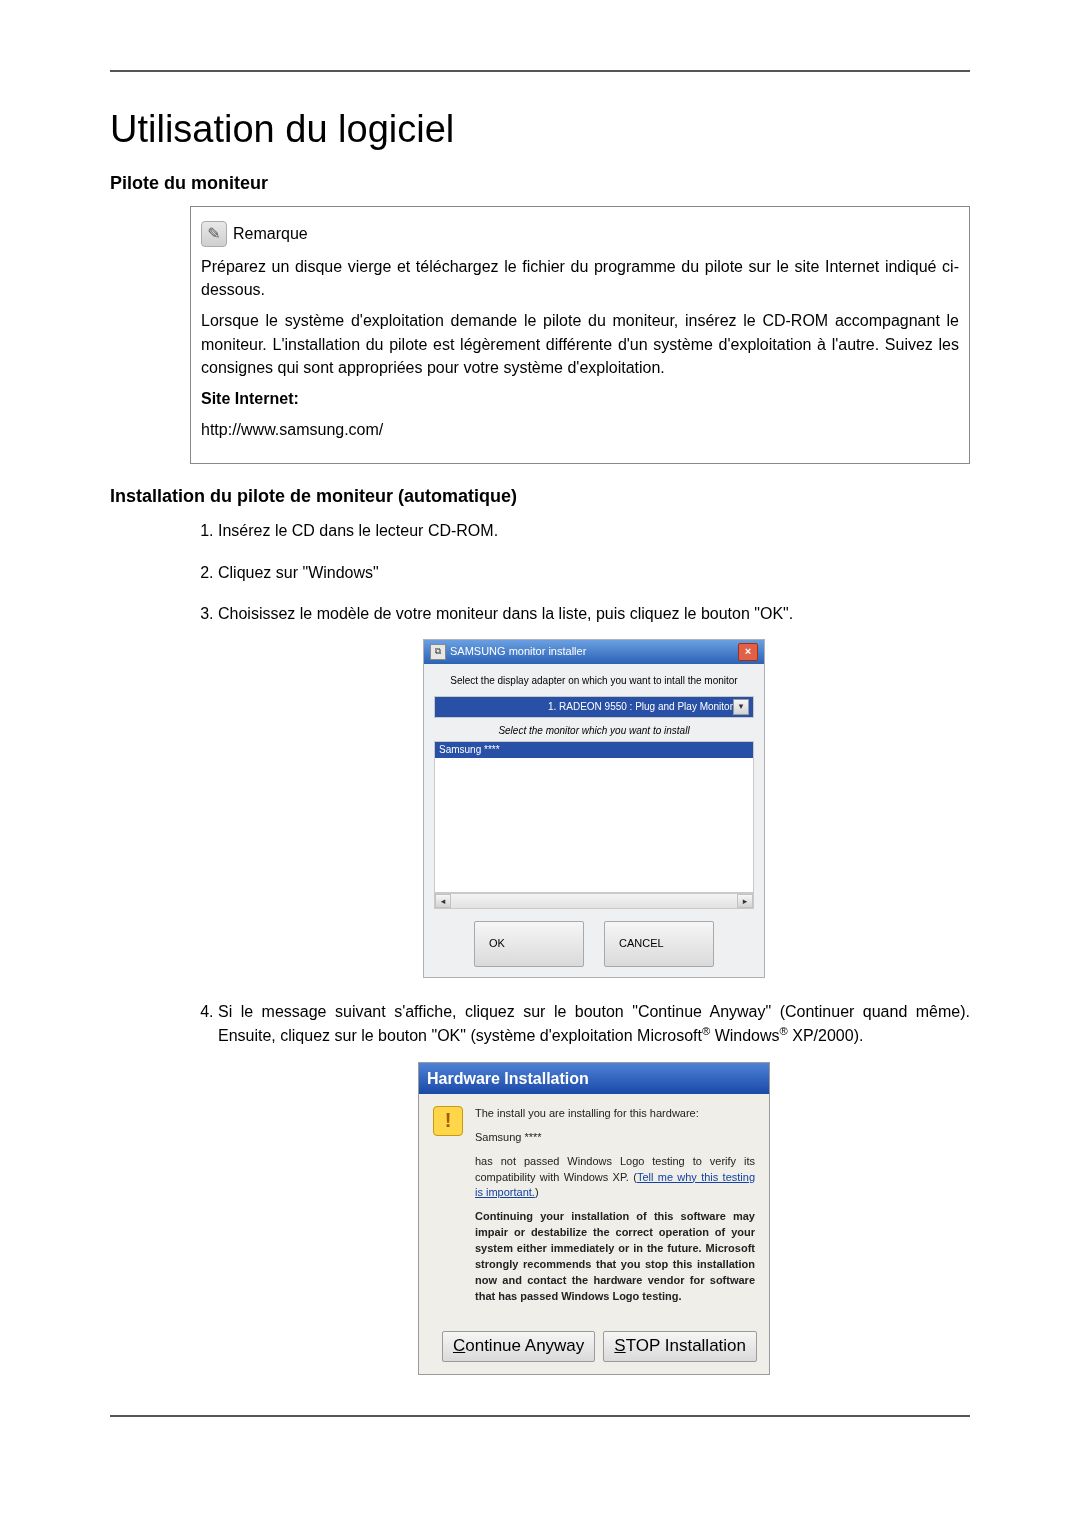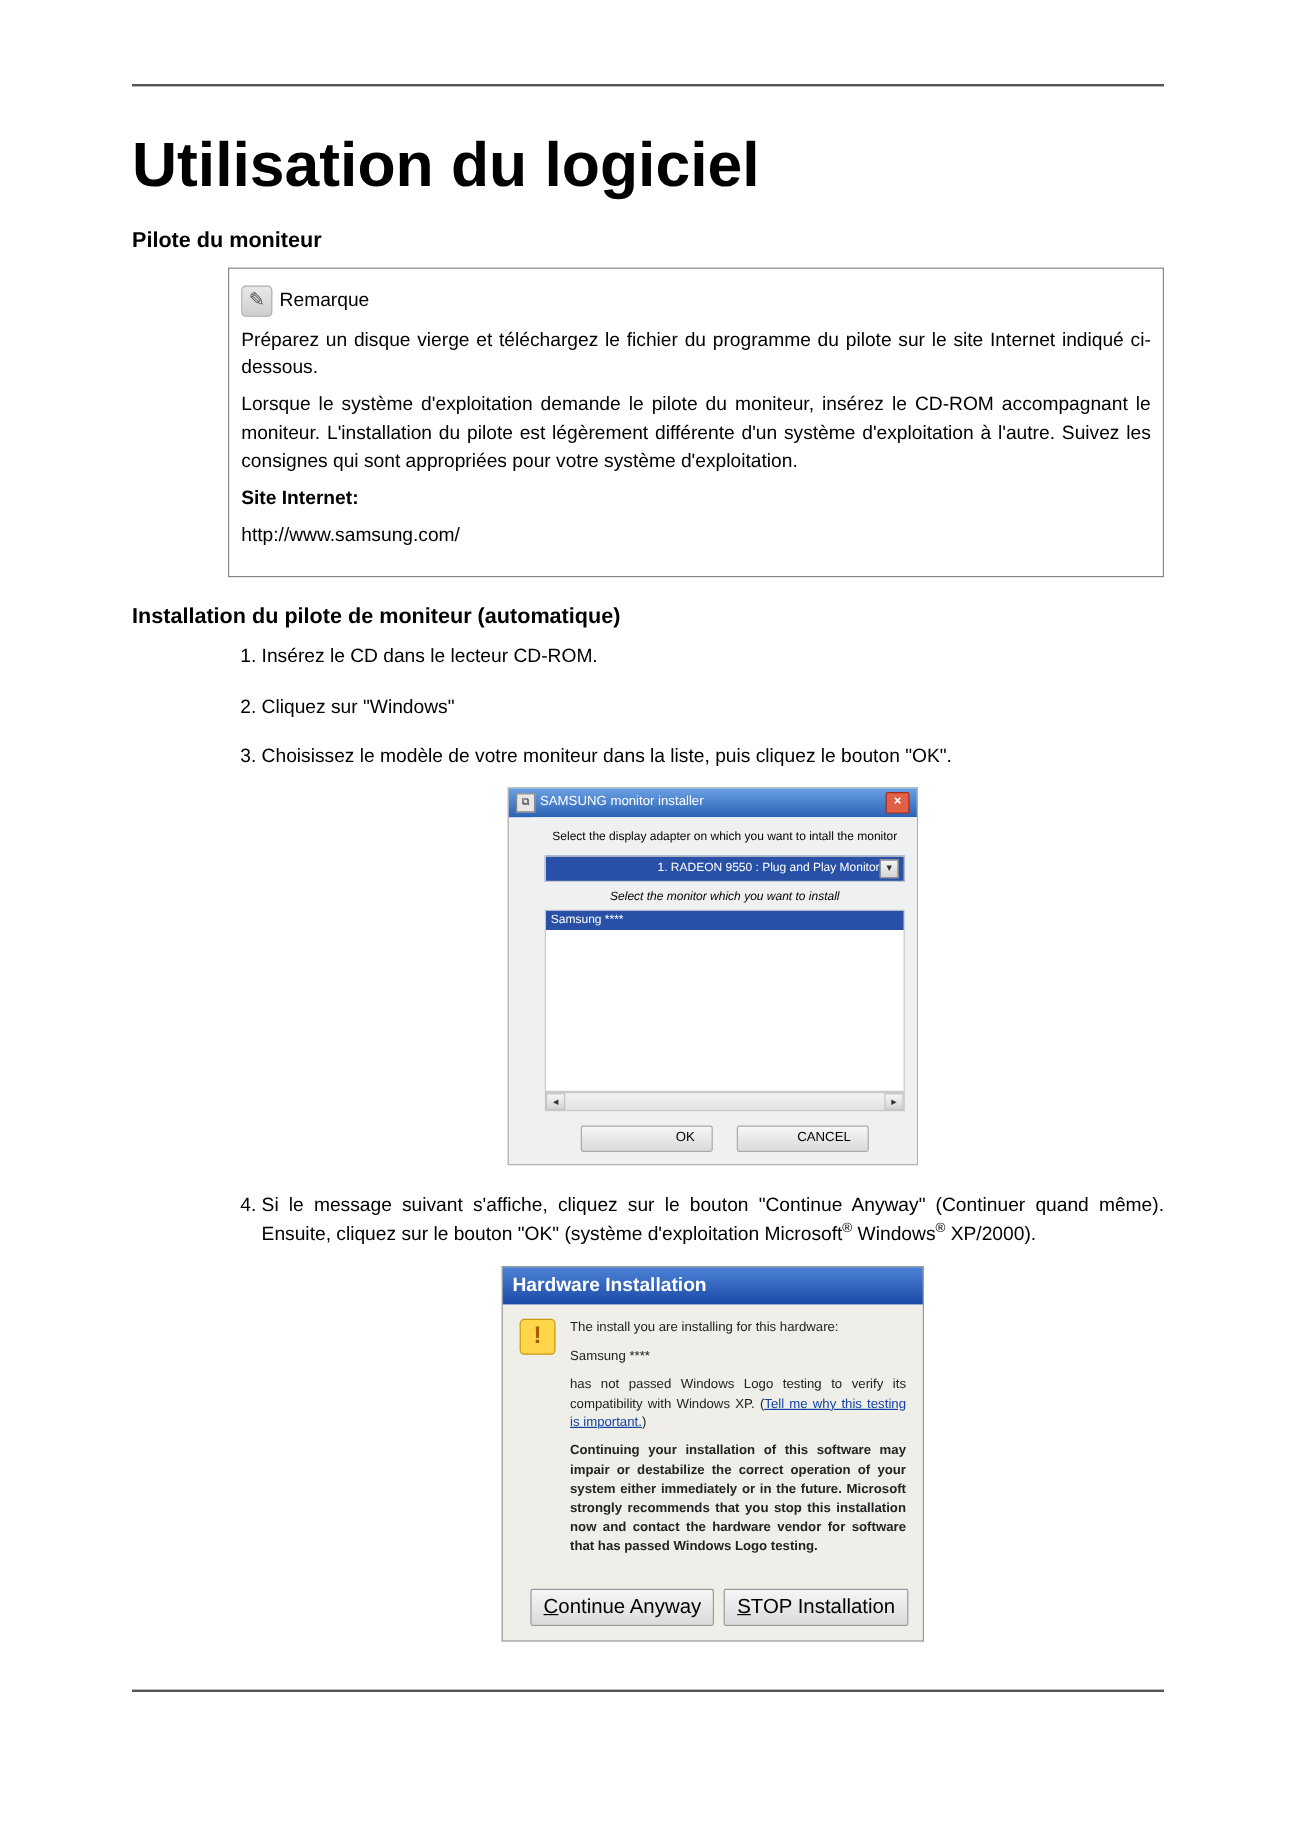--- a/index.html
+++ b/index.html
@@ -20,22 +20,22 @@
   }
   .hr-top, .hr-bottom {
     border: none;
     border-top: 2px solid #555;
     margin: 0;
   }
   .hr-bottom {
     margin-top: 40px;
   }
   h1.page-title {
-    font-size: 52px;
-    font-weight: bold;
+    font-size: 38px;
+    font-weight: normal;
     margin: 36px 0 18px 0;
   }
   h2.section {
     font-size: 18px;
     font-weight: bold;
     margin: 22px 0 12px 0;
   }
   .note-box {
     border: 1px solid #888;
     padding: 14px 10px 14px 10px;
@@ -116,21 +116,21 @@
     width: 18px; height: 16px;
     background: #e06048;
     border: 1px solid #a42c14;
     color: #fff;
     font-weight: bold;
     font-size: 11px;
     line-height: 14px;
     text-align: center;
     border-radius: 2px;
   }
-  .si-body { padding: 8px 10px 10px 10px; background: #eef0f2; margin-left: 20px; }
+  .si-body { padding: 8px 10px 10px 10px; background: #eef0f2; }
   .si-body .si-txt { text-align: center; margin: 2px 0 8px 0; font-size: 10px; }
   .si-select {
     background: #2850a7;
     color: #fff;
     font-size: 10px;
     padding: 2px 4px;
     display: flex;
     justify-content: flex-end;
     align-items: center;
     border: 1px solid #c9c9c9;
@@ -175,25 +175,25 @@
     color: #333;
   }
   .si-buttons {
     display: flex;
     justify-content: center;
     gap: 20px;
     margin-top: 12px;
   }
   .si-btn {
     min-width: 80px;
-    padding: 2px 14px;
+    padding: 14px 14px;
     font-size: 11px;
     border: 1px solid #a9a9a9;
     background: linear-gradient(180deg,#f6f6f6,#dadada);
-    text-align: right;
+    text-align: left;
     border-radius: 2px;
   }
 
   
   .hw-dialog {
     width: 350px;
     margin: 14px auto 0 auto;
     border: 1px solid #9a9a9a;
     background: #efeee9;
     font-size: 11px;

